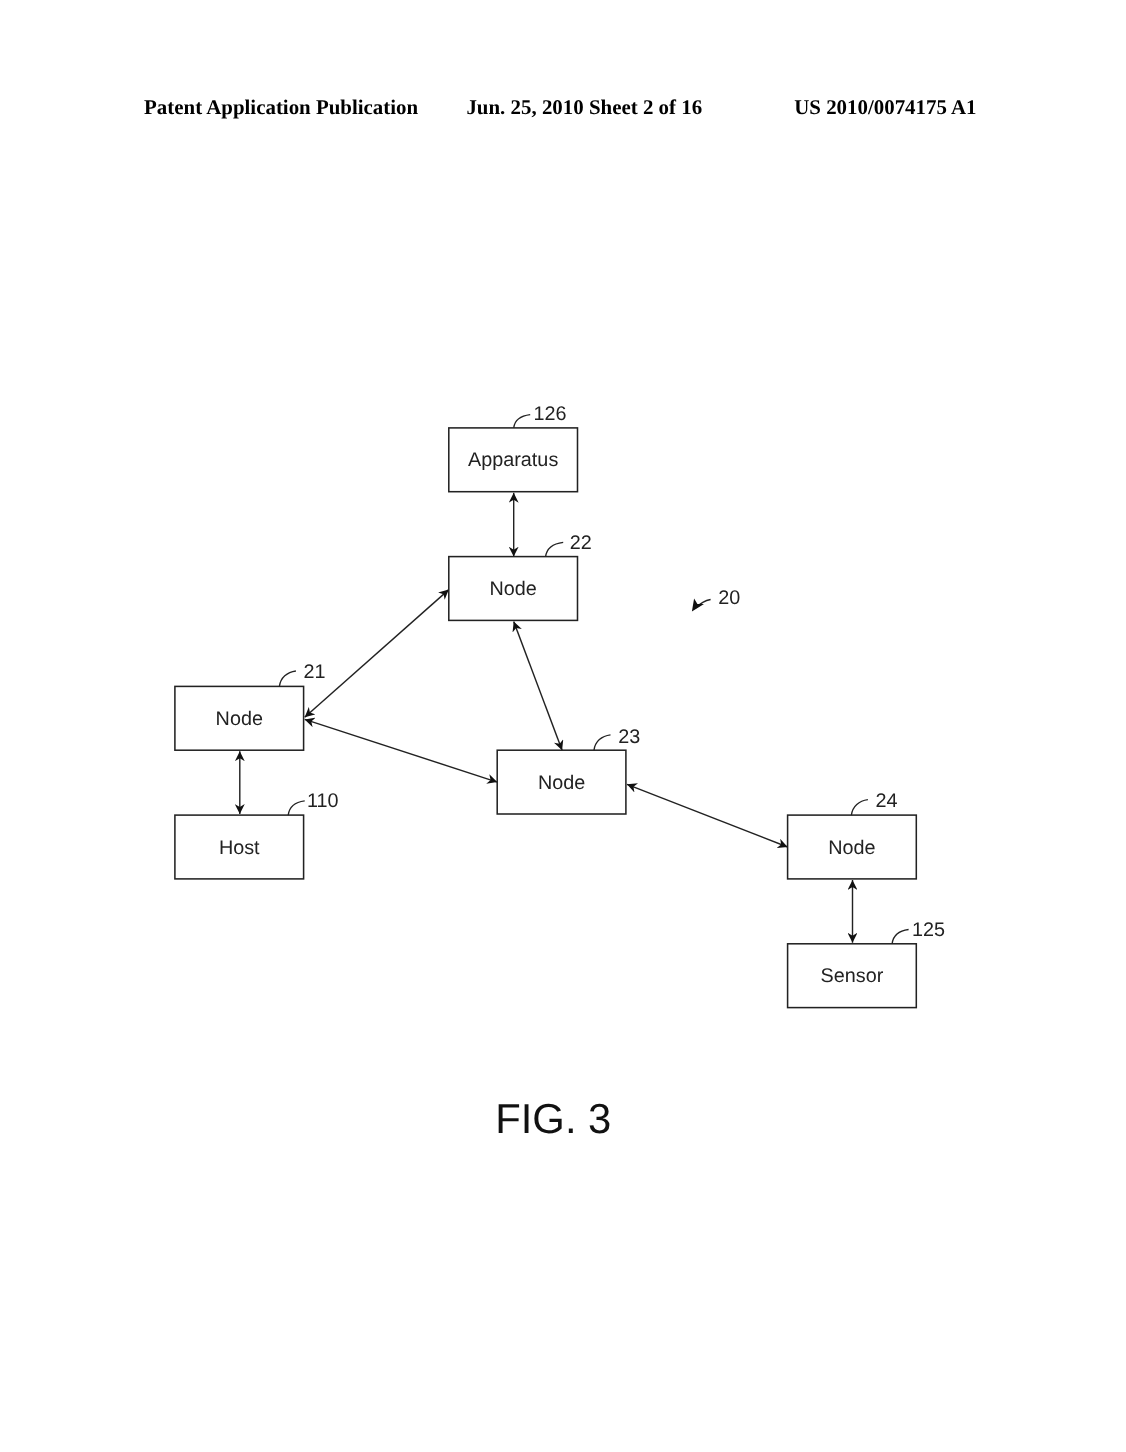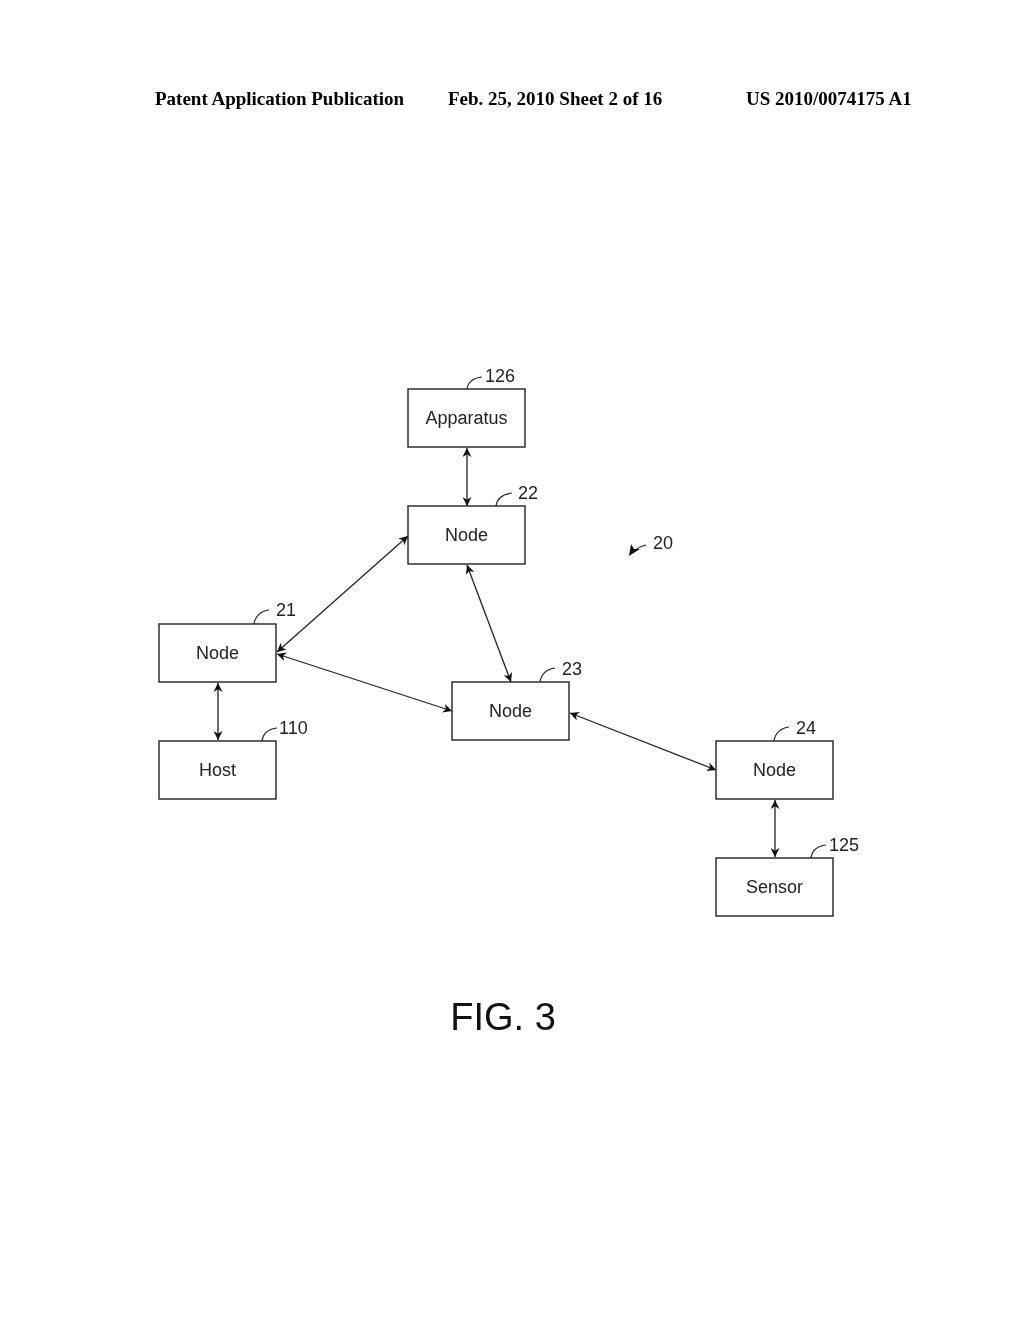--- a/index.html
+++ b/index.html
@@ -1,38 +1,38 @@
 <!DOCTYPE html>
 <html><head>
 <meta charset="utf-8">
 <style>
   html, body { margin: 0; padding: 0; background: #ffffff; }
   body { width: 1024px; height: 1320px; position: relative; overflow: hidden; }
   .header {
     position: absolute; top: 88px; left: 0; width: 1024px; height: 26px;
     font-family: "Liberation Serif", serif; font-weight: bold; font-size: 19px; color: #000;
   }
-  .header span { position: absolute; top: 0; white-space: nowrap; margin-left: 24px; }
+  .header span { position: absolute; top: 0; white-space: nowrap; }
   .h-left { left: 131px; }
   .h-mid { left: 424px; }
   .h-right { left: 722px; }
   svg.diagram { position: absolute; left: 0; top: 0; }
   .box { fill: #ffffff; stroke: #222; stroke-width: 1.4; }
   .box-label { font-family: "Liberation Sans", sans-serif; font-size: 18px; fill: #222; }
   .ref-label { font-family: "Liberation Sans", sans-serif; font-size: 18px; fill: #222; }
   .leader { fill: none; stroke: #222; stroke-width: 1.2; }
   .edge { stroke: #222; stroke-width: 1.3; }
   .fig-caption { font-family: "Liberation Sans", sans-serif; font-size: 38px; fill: #111; }
 </style>
 </head>
 <body>
 
 <div class="header">
   <span class="h-left">Patent Application Publication</span>
-  <span class="h-mid">Feb. 25, 2010  Sheet 2 of 16</span>
+  <span class="h-mid">Jun. 25, 2010  Sheet 2 of 16</span>
   <span class="h-right">US 2010/0074175 A1</span>
 </div>
 
 <svg class="diagram" width="1024" height="1320" viewBox="0 0 1024 1320">
   <defs>
     <marker id="ah" viewBox="0 0 10 10" refX="10" refY="5" markerWidth="9" markerHeight="9" markerUnits="userSpaceOnUse" orient="auto-start-reverse">
       <path d="M0,0 L10,5 L0,10 L3,5 z" fill="#111"></path>
     </marker>
   </defs>
 

